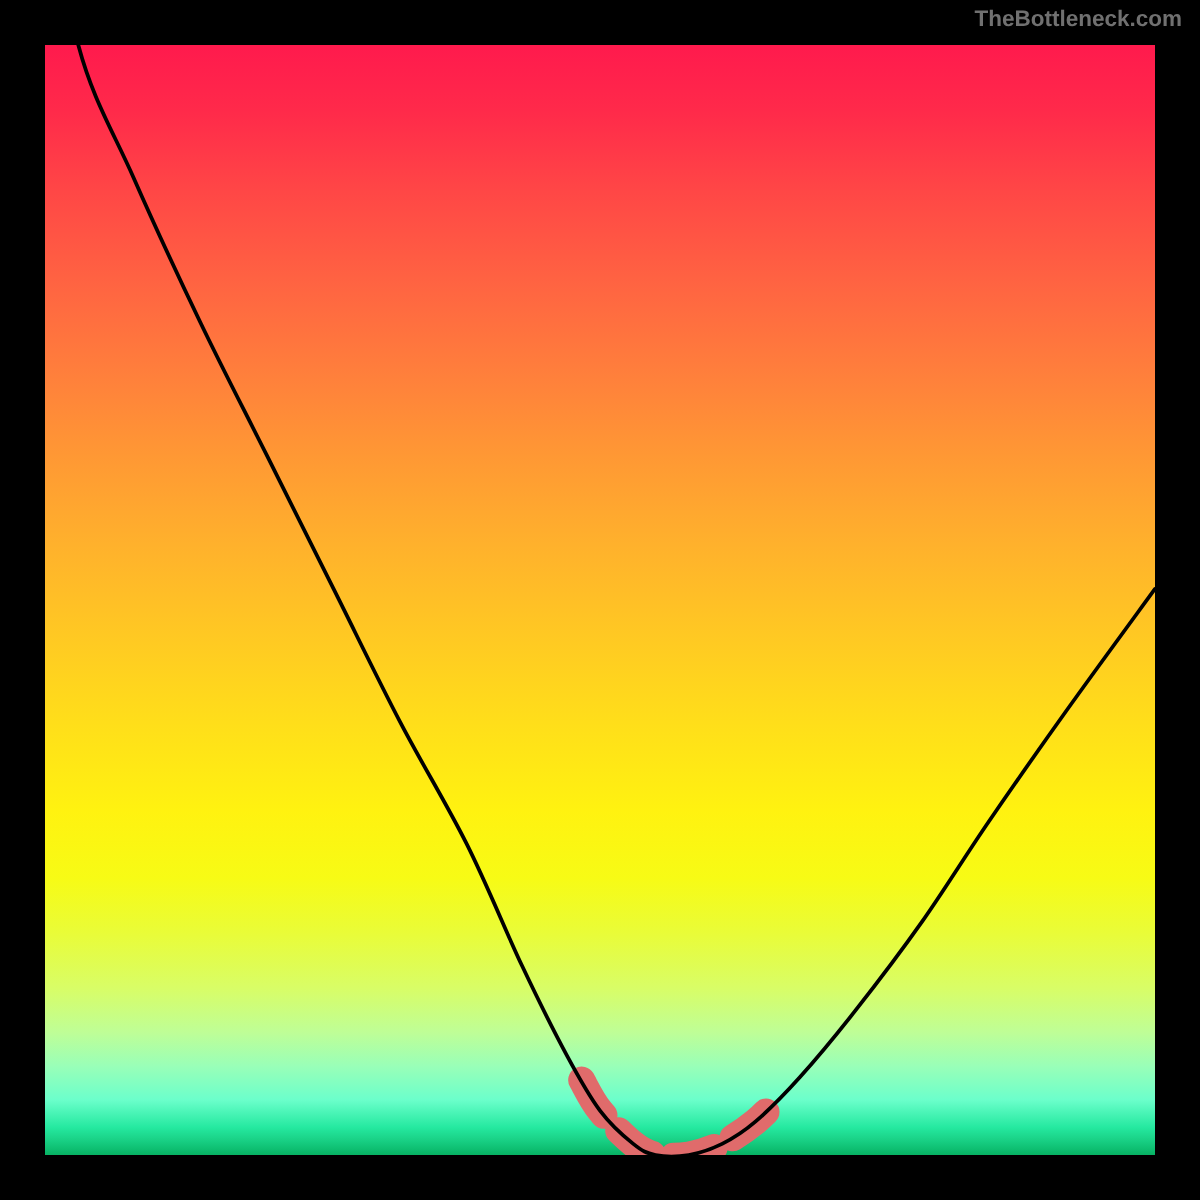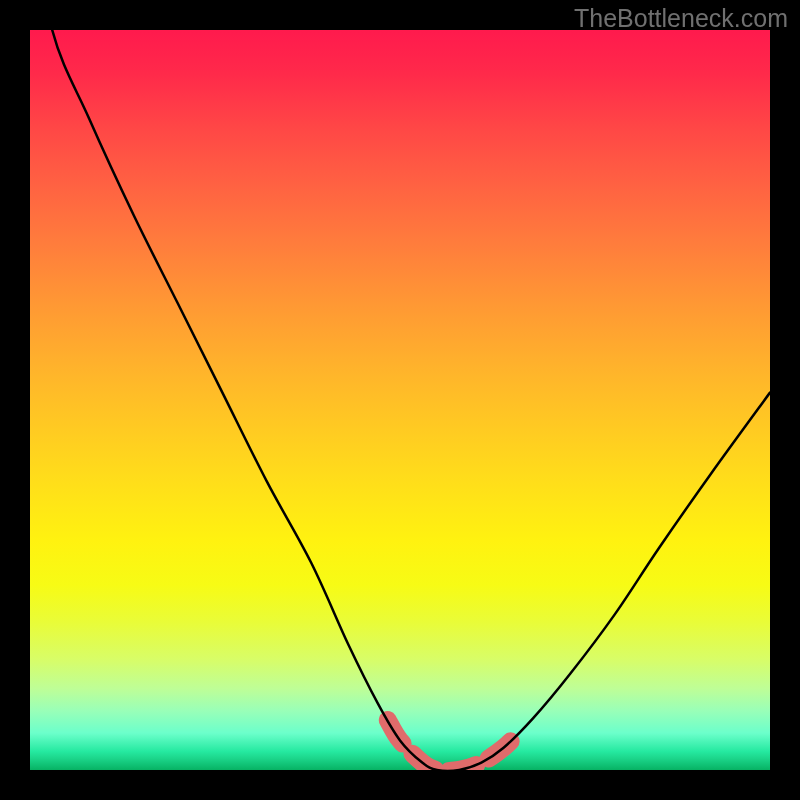--- a/index.html
+++ b/index.html
@@ -9,22 +9,22 @@
     background: #000;
     position: relative;
     font-family: Arial, Helvetica, sans-serif;
     overflow: hidden;
   }
   .watermark {
     position: absolute;
     top: 4px;
     right: 12px;
     color: #707070;
-    font-size: 25px;
-    font-weight: 400;
+    font-size: 15px;
+    font-weight: 700;
     z-index: 10;
   }
   .plot-area {
     position: absolute;
     left: 30px;
     top: 30px;
     width: 740px;
     height: 740px;
     overflow: hidden;
   }

